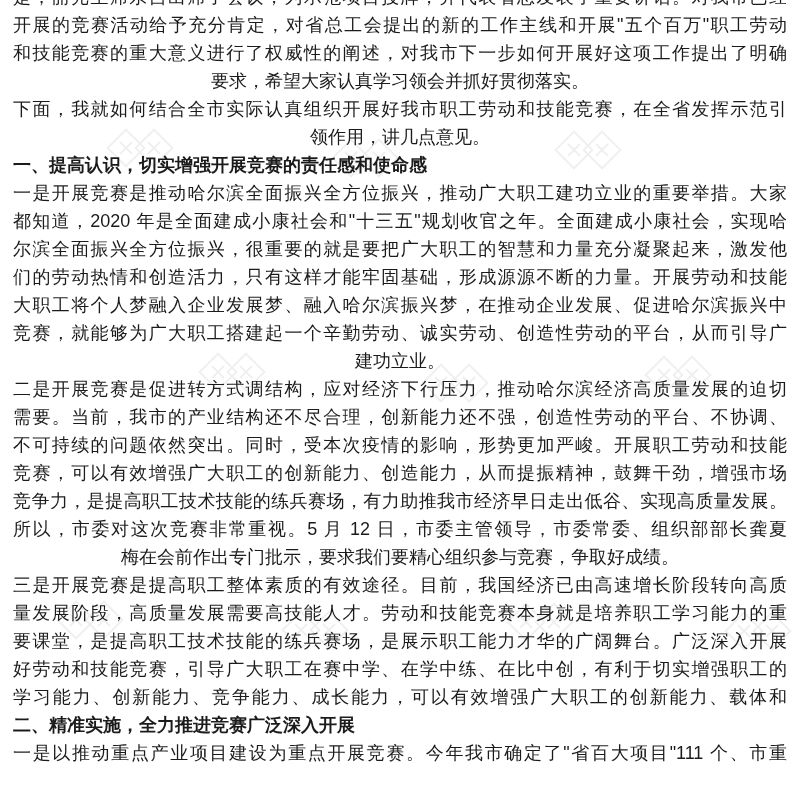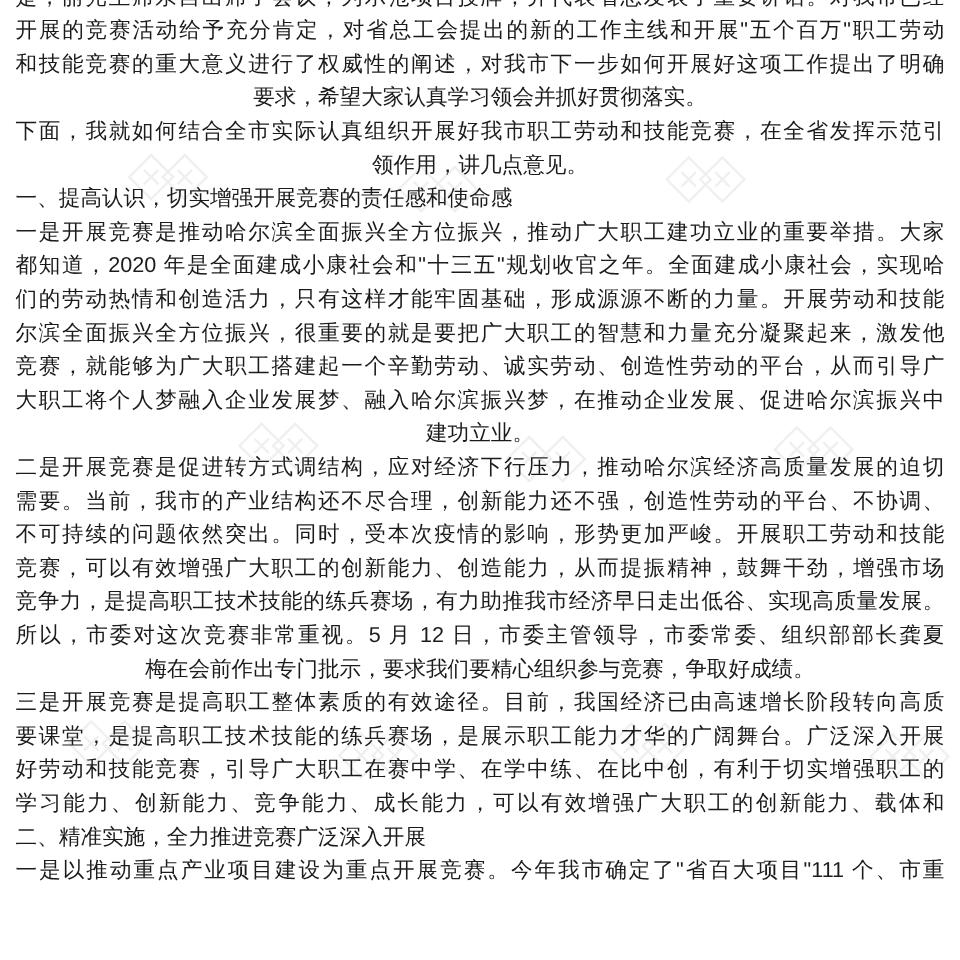--- a/index.html
+++ b/index.html
@@ -9,21 +9,21 @@
     font-family:"Liberation Sans","DejaVu Sans",sans-serif;
   }
   .doc{
     position:absolute;left:13px;right:13px;top:-17px;
     color:#1b1b1b;font-size:18px;line-height:28px;
     z-index:2;
   }
   .para{margin:0;padding:0;}
   .line{height:28px;overflow:hidden;text-align:center;}
   .line.fill{text-align:justify;text-align-last:justify;}
-  .heading .line{text-align:left;}
+  .heading .line{text-align:left;font-weight:bold;}
   .wm-layer{position:absolute;inset:0;z-index:1;pointer-events:none;}
   .wm{position:absolute;transform:translate(-50%,-50%);}
 </style>
 </head>
 <body>
 
 <div class="wm-layer">
     <div class="wm" style="left: 140px; top: 150px;"><svg width="84" height="56" viewBox="0 0 84 56" style="opacity:0.06">
         <g fill="none" stroke="#000000" stroke-width="2">
           <rect x="-13" y="-13" width="26" height="26" transform="translate(28,28) rotate(45)"></rect>
@@ -115,37 +115,38 @@
     <div class="para body">
       <div class="line fill">下面，我就如何结合全市实际认真组织开展好我市职工劳动和技能竞赛，在全省发挥示范引</div>
       <div class="line">领作用，讲几点意见。</div>
     </div>
     <div class="para heading">
       <div class="line">一、提高认识，切实增强开展竞赛的责任感和使命感</div>
     </div>
     <div class="para body">
       <div class="line fill">一是开展竞赛是推动哈尔滨全面振兴全方位振兴，推动广大职工建功立业的重要举措。大家</div>
       <div class="line fill">都知道，2020 年是全面建成小康社会和"十三五"规划收官之年。全面建成小康社会，实现哈</div>
+      <div class="line fill">尔滨全面振兴全方位振兴，很重要的就是要把广大职工的智慧和力量充分凝聚起来，激发他</div>
       <div class="line fill">们的劳动热情和创造活力，只有这样才能牢固基础，形成源源不断的力量。开展劳动和技能</div>
-      <div class="line fill">尔滨全面振兴全方位振兴，很重要的就是要把广大职工的智慧和力量充分凝聚起来，激发他</div>
+      <div class="line fill">大职工将个人梦融入企业发展梦、融入哈尔滨振兴梦，在推动企业发展、促进哈尔滨振兴中</div>
       <div class="line fill">竞赛，就能够为广大职工搭建起一个辛勤劳动、诚实劳动、创造性劳动的平台，从而引导广</div>
-      <div class="line fill">大职工将个人梦融入企业发展梦、融入哈尔滨振兴梦，在推动企业发展、促进哈尔滨振兴中</div>
       <div class="line">建功立业。</div>
     </div>
     <div class="para body">
       <div class="line fill">二是开展竞赛是促进转方式调结构，应对经济下行压力，推动哈尔滨经济高质量发展的迫切</div>
       <div class="line fill">需要。当前，我市的产业结构还不尽合理，创新能力还不强，创造性劳动的平台、不协调、</div>
       <div class="line fill">不可持续的问题依然突出。同时，受本次疫情的影响，形势更加严峻。开展职工劳动和技能</div>
       <div class="line fill">竞赛，可以有效增强广大职工的创新能力、创造能力，从而提振精神，鼓舞干劲，增强市场</div>
       <div class="line fill">竞争力，是提高职工技术技能的练兵赛场，有力助推我市经济早日走出低谷、实现高质量发展。</div>
       <div class="line fill">所以，市委对这次竞赛非常重视。5 月 12 日，市委主管领导，市委常委、组织部部长龚夏</div>
       <div class="line">梅在会前作出专门批示，要求我们要精心组织参与竞赛，争取好成绩。</div>
     </div>
     <div class="para body">
       <div class="line fill">三是开展竞赛是提高职工整体素质的有效途径。目前，我国经济已由高速增长阶段转向高质</div>
+      <div class="line fill">量发展阶段，高质量发展需要高技能人才。劳动和技能竞赛本身就是培养职工学习能力的重</div>
       <div class="line fill">要课堂，是提高职工技术技能的练兵赛场，是展示职工能力才华的广阔舞台。广泛深入开展</div>
       <div class="line fill">好劳动和技能竞赛，引导广大职工在赛中学、在学中练、在比中创，有利于切实增强职工的</div>
       <div class="line fill">学习能力、创新能力、竞争能力、成长能力，可以有效增强广大职工的创新能力、载体和</div>
     </div>
     <div class="para heading">
       <div class="line">二、精准实施，全力推进竞赛广泛深入开展</div>
     </div>
     <div class="para body">
       <div class="line fill">一是以推动重点产业项目建设为重点开展竞赛。今年我市确定了"省百大项目"111 个、市重</div>
     </div>

